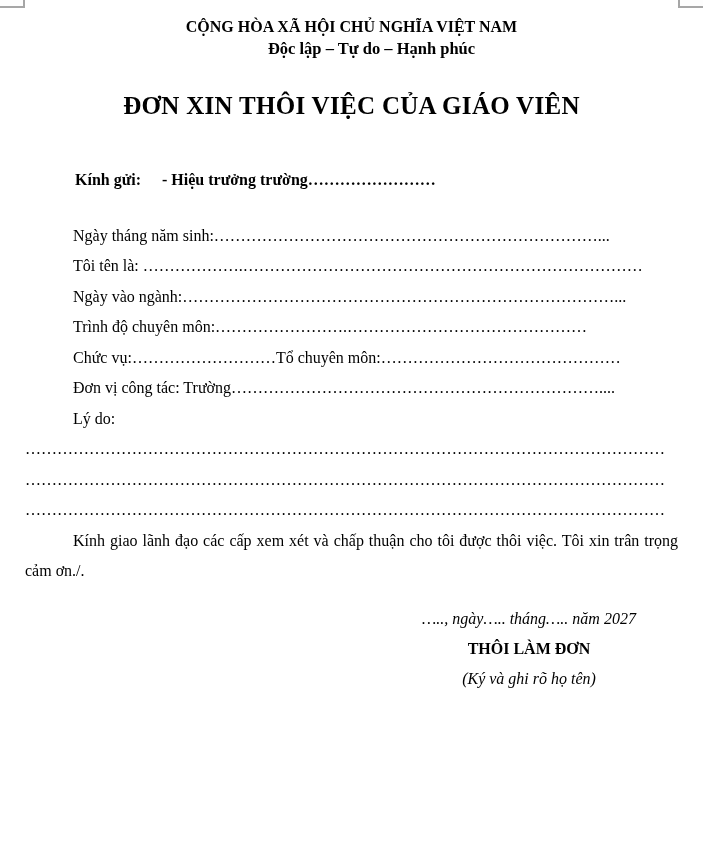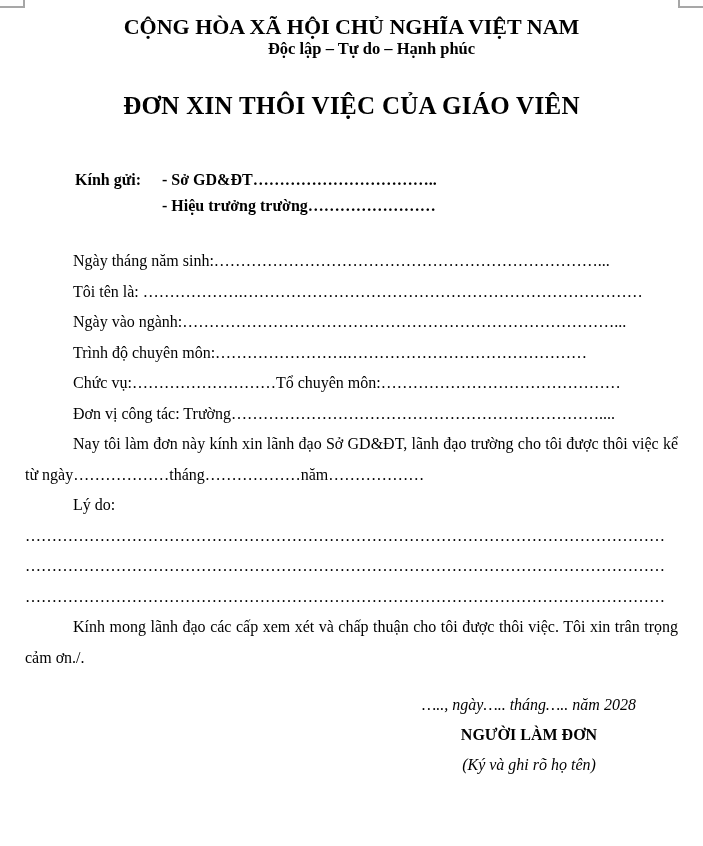--- a/index.html
+++ b/index.html
@@ -19,21 +19,21 @@
     position: absolute;
     top: 0;
     width: 23px;
     height: 6px;
     background: #fdfdfd;
   }
   .corner-tl { left: 0; border-right: 2px solid #a6a6a6; border-bottom: 2px solid #a6a6a6; }
   .corner-tr { right: 0; border-left: 2px solid #a6a6a6; border-bottom: 2px solid #a6a6a6; }
 
   .header { text-align: center; padding-top: 15px; font-weight: bold; }
-  .header-line1 { font-size: 22px; line-height: 23px; }
+  .header-line1 { font-size: 16px; line-height: 23px; }
   .header-line2 { font-size: 16.5px; line-height: 22px; padding-left: 40px; }
 
   .doc-title {
     text-align: center;
     font-weight: bold;
     font-size: 25px;
     line-height: 30px;
     margin-top: 31px;
     letter-spacing: 0.3px;
     white-space: nowrap;
@@ -82,37 +82,35 @@
 <div class="header">
   <div class="header-line1">CỘNG HÒA XÃ HỘI CHỦ NGHĨA VIỆT NAM</div>
   <div class="header-line2">Độc lập – Tự do – Hạnh phúc</div>
 </div>
 
 <div class="doc-title">ĐƠN XIN THÔI VIỆC CỦA GIÁO VIÊN</div>
 
 <div class="recipients">
   <div class="recipients-label">Kính gửi:</div>
   <div class="recipients-items">
-    <div>- Sở GD&amp;ĐT……………………………..</div>
     <div>- Hiệu trưởng trường……………………</div>
   </div>
 </div>
 
 <div class="body-text">
   <p class="field-line">Ngày tháng năm sinh:………………………………………………………………...</p>
   <p class="field-line">Tôi tên là: ……………….…………………………………………………………………</p>
   <p class="field-line">Ngày vào ngành:………………………………………………………………………...</p>
   <p class="field-line">Trình độ chuyên môn:…………………….………………………………………</p>
   <p class="field-line">Chức vụ:………………………Tổ chuyên môn:………………………………………</p>
   <p class="field-line">Đơn vị công tác: Trường……………………………………………………………....</p>
-  <p class="para">Nay tôi làm đơn này kính xin lãnh đạo Sở GD&amp;ĐT, lãnh đạo trường cho tôi được thôi việc kể từ ngày………………tháng………………năm………………</p>
   <p class="para">Lý do:</p>
   <p class="dot-line">…………………………………………………………………………………………………………</p>
   <p class="dot-line">…………………………………………………………………………………………………………</p>
   <p class="dot-line">…………………………………………………………………………………………………………</p>
-  <p class="para">Kính mong lãnh đạo các cấp xem xét và chấp thuận cho tôi được thôi việc. Tôi xin trân trọng cảm ơn./.</p>
+  <p class="para">Kính giao lãnh đạo các cấp xem xét và chấp thuận cho tôi được thôi việc. Tôi xin trân trọng cảm ơn./.</p>
 </div>
 
 <div class="signature-block">
-  <div class="date-line">….., ngày….. tháng….. năm 2028</div>
-  <div class="sig-role">NGƯỜI LÀM ĐƠN</div>
+  <div class="date-line">….., ngày….. tháng….. năm 2027</div>
+  <div class="sig-role">THÔI LÀM ĐƠN</div>
   <div class="sig-note">(Ký và ghi rõ họ tên)</div>
 </div>
 
 </body></html>

